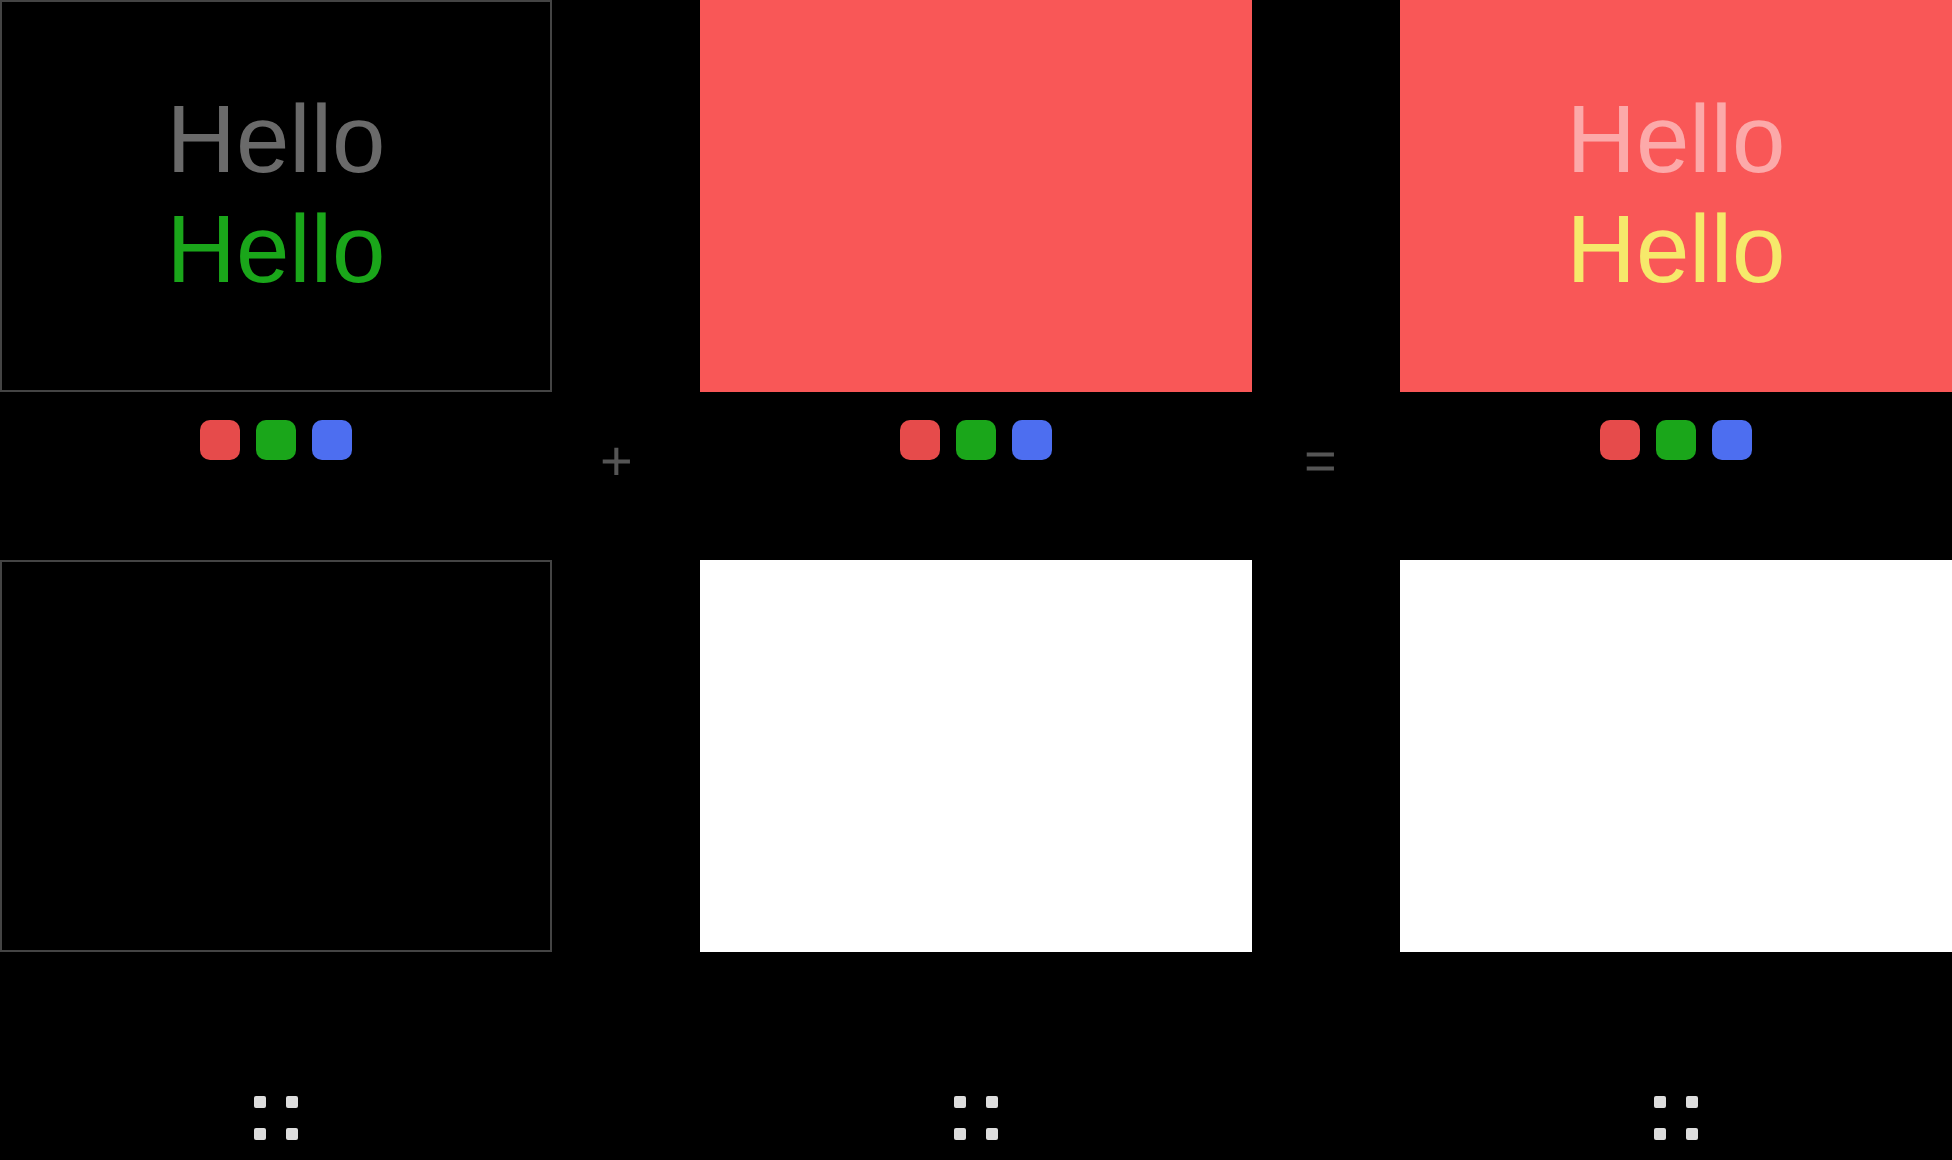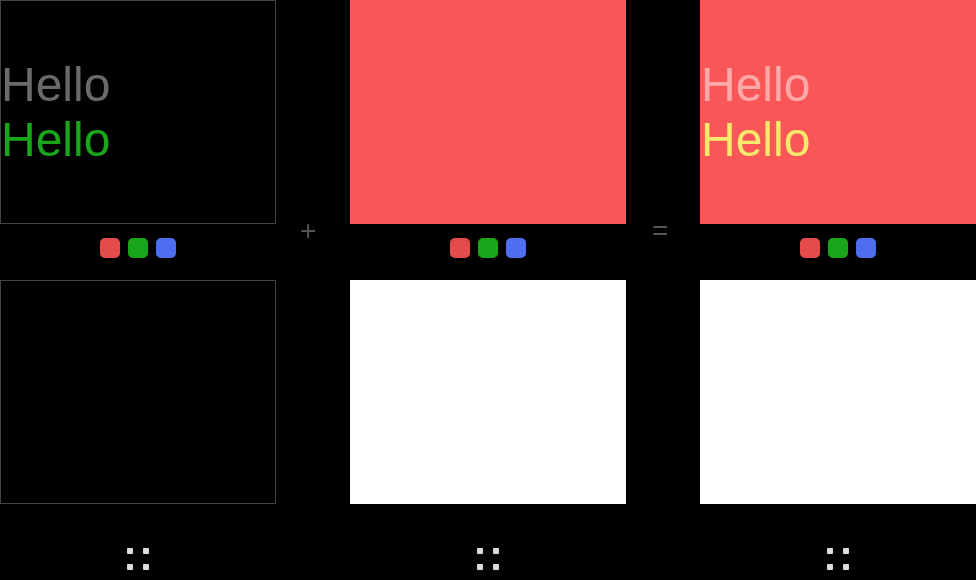--- a/index.html
+++ b/index.html
@@ -1,18 +1,18 @@
 <!DOCTYPE html>
 <html><head>
 <meta charset="utf-8">
 <style>
   html,body{margin:0;padding:0;background:#000;width:976px;height:580px;overflow:hidden;font-family:-apple-system,BlinkMacSystemFont,"Segoe UI",Helvetica,Arial,sans-serif;}
   .stage{position:relative;width:976px;height:580px;}
   .cell{position:absolute;}
-  .panel{width:276px;height:224px;border:1px solid #444;box-sizing:border-box;display:flex;flex-direction:column;align-items:flex-start;justify-content:center;}
+  .panel{width:276px;height:196px;border:1px solid #444;box-sizing:border-box;display:flex;flex-direction:column;align-items:center;justify-content:center;}
   .txt{font-size:48px;font-weight:500;line-height:1.15;}
   .swatches{display:flex;gap:8px;justify-content:center;margin-top:14px;}
   .sw{width:20px;height:20px;border-radius:5px;}
   .op{color:#555;font-size:28px;font-weight:500;position:absolute;}
   .loader{position:absolute;width:22px;height:22px;}
   .loader span{position:absolute;width:6px;height:6px;border-radius:1px;background:#ddd;}
   .loader .a{left:0;top:0}
   .loader .b{right:0;top:0}
   .loader .c{left:0;bottom:0}
   .loader .d{right:0;bottom:0}

